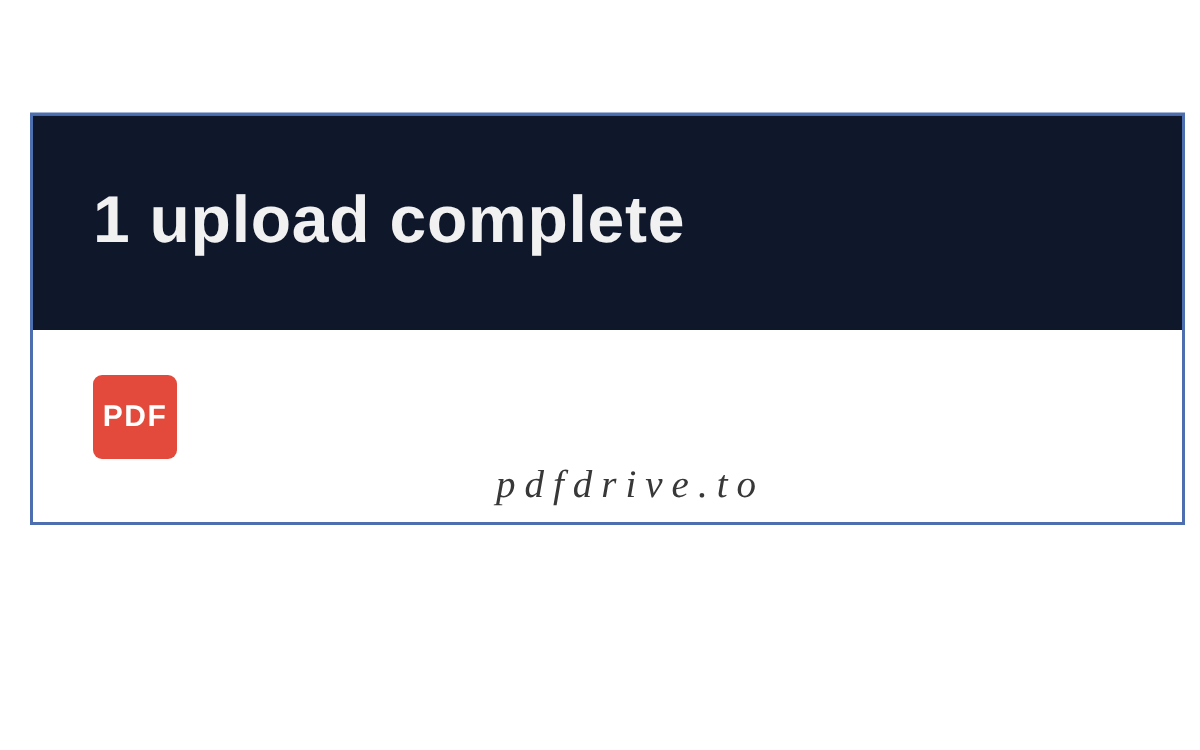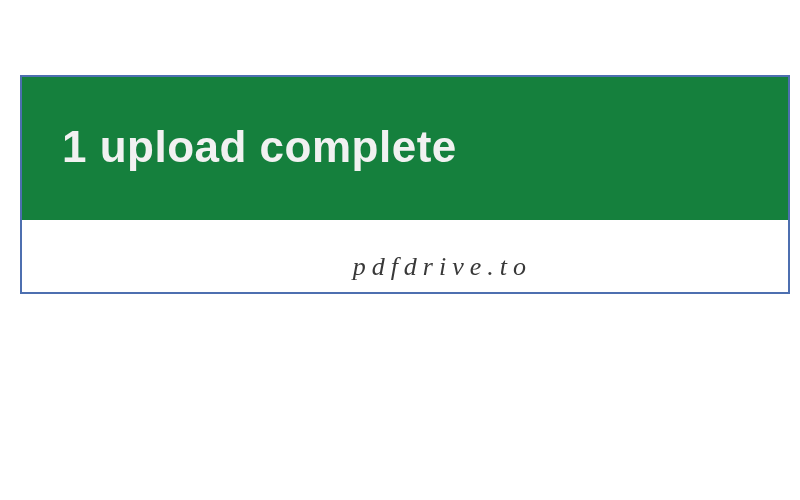--- a/index.html
+++ b/index.html
@@ -16,21 +16,21 @@
     }
     .upload-widget {
       position: absolute;
       left: 20px;
       right: 10px;
       top: 75px;
       border: 2px solid #4d6fb0;
       background: #ffffff;
     }
     .header-bar {
-      background: #15803d;
+      background: #0f172a;
       color: #f1f1f1;
       padding: 45px 30px 48px 40px;
       display: flex;
       align-items: center;
     }
     .header-title {
       font-size: 44px;
       font-weight: 700;
       letter-spacing: 0.5px;
     }
@@ -64,26 +64,28 @@
     .watermark {
       position: absolute;
       left: 52%;
       transform: translateX(-50%);
       bottom: 10px;
       font-family: Georgia, 'Times New Roman', serif;
       font-style: italic;
       font-size: 26px;
       letter-spacing: 6px;
       color: #383838;
-      margin-left: 22px;
     }
   </style>
 </head>
 <body>
 
 <div class="upload-widget">
   <div class="header-bar">
     <span class="header-title">1 upload complete</span>
   </div>
   <div class="file-row">
+    <div class="pdf-icon">
+      <span>PDF</span>
+    </div>
     <span class="watermark">pdfdrive.to</span>
   </div>
 </div>
 
 </body></html>

